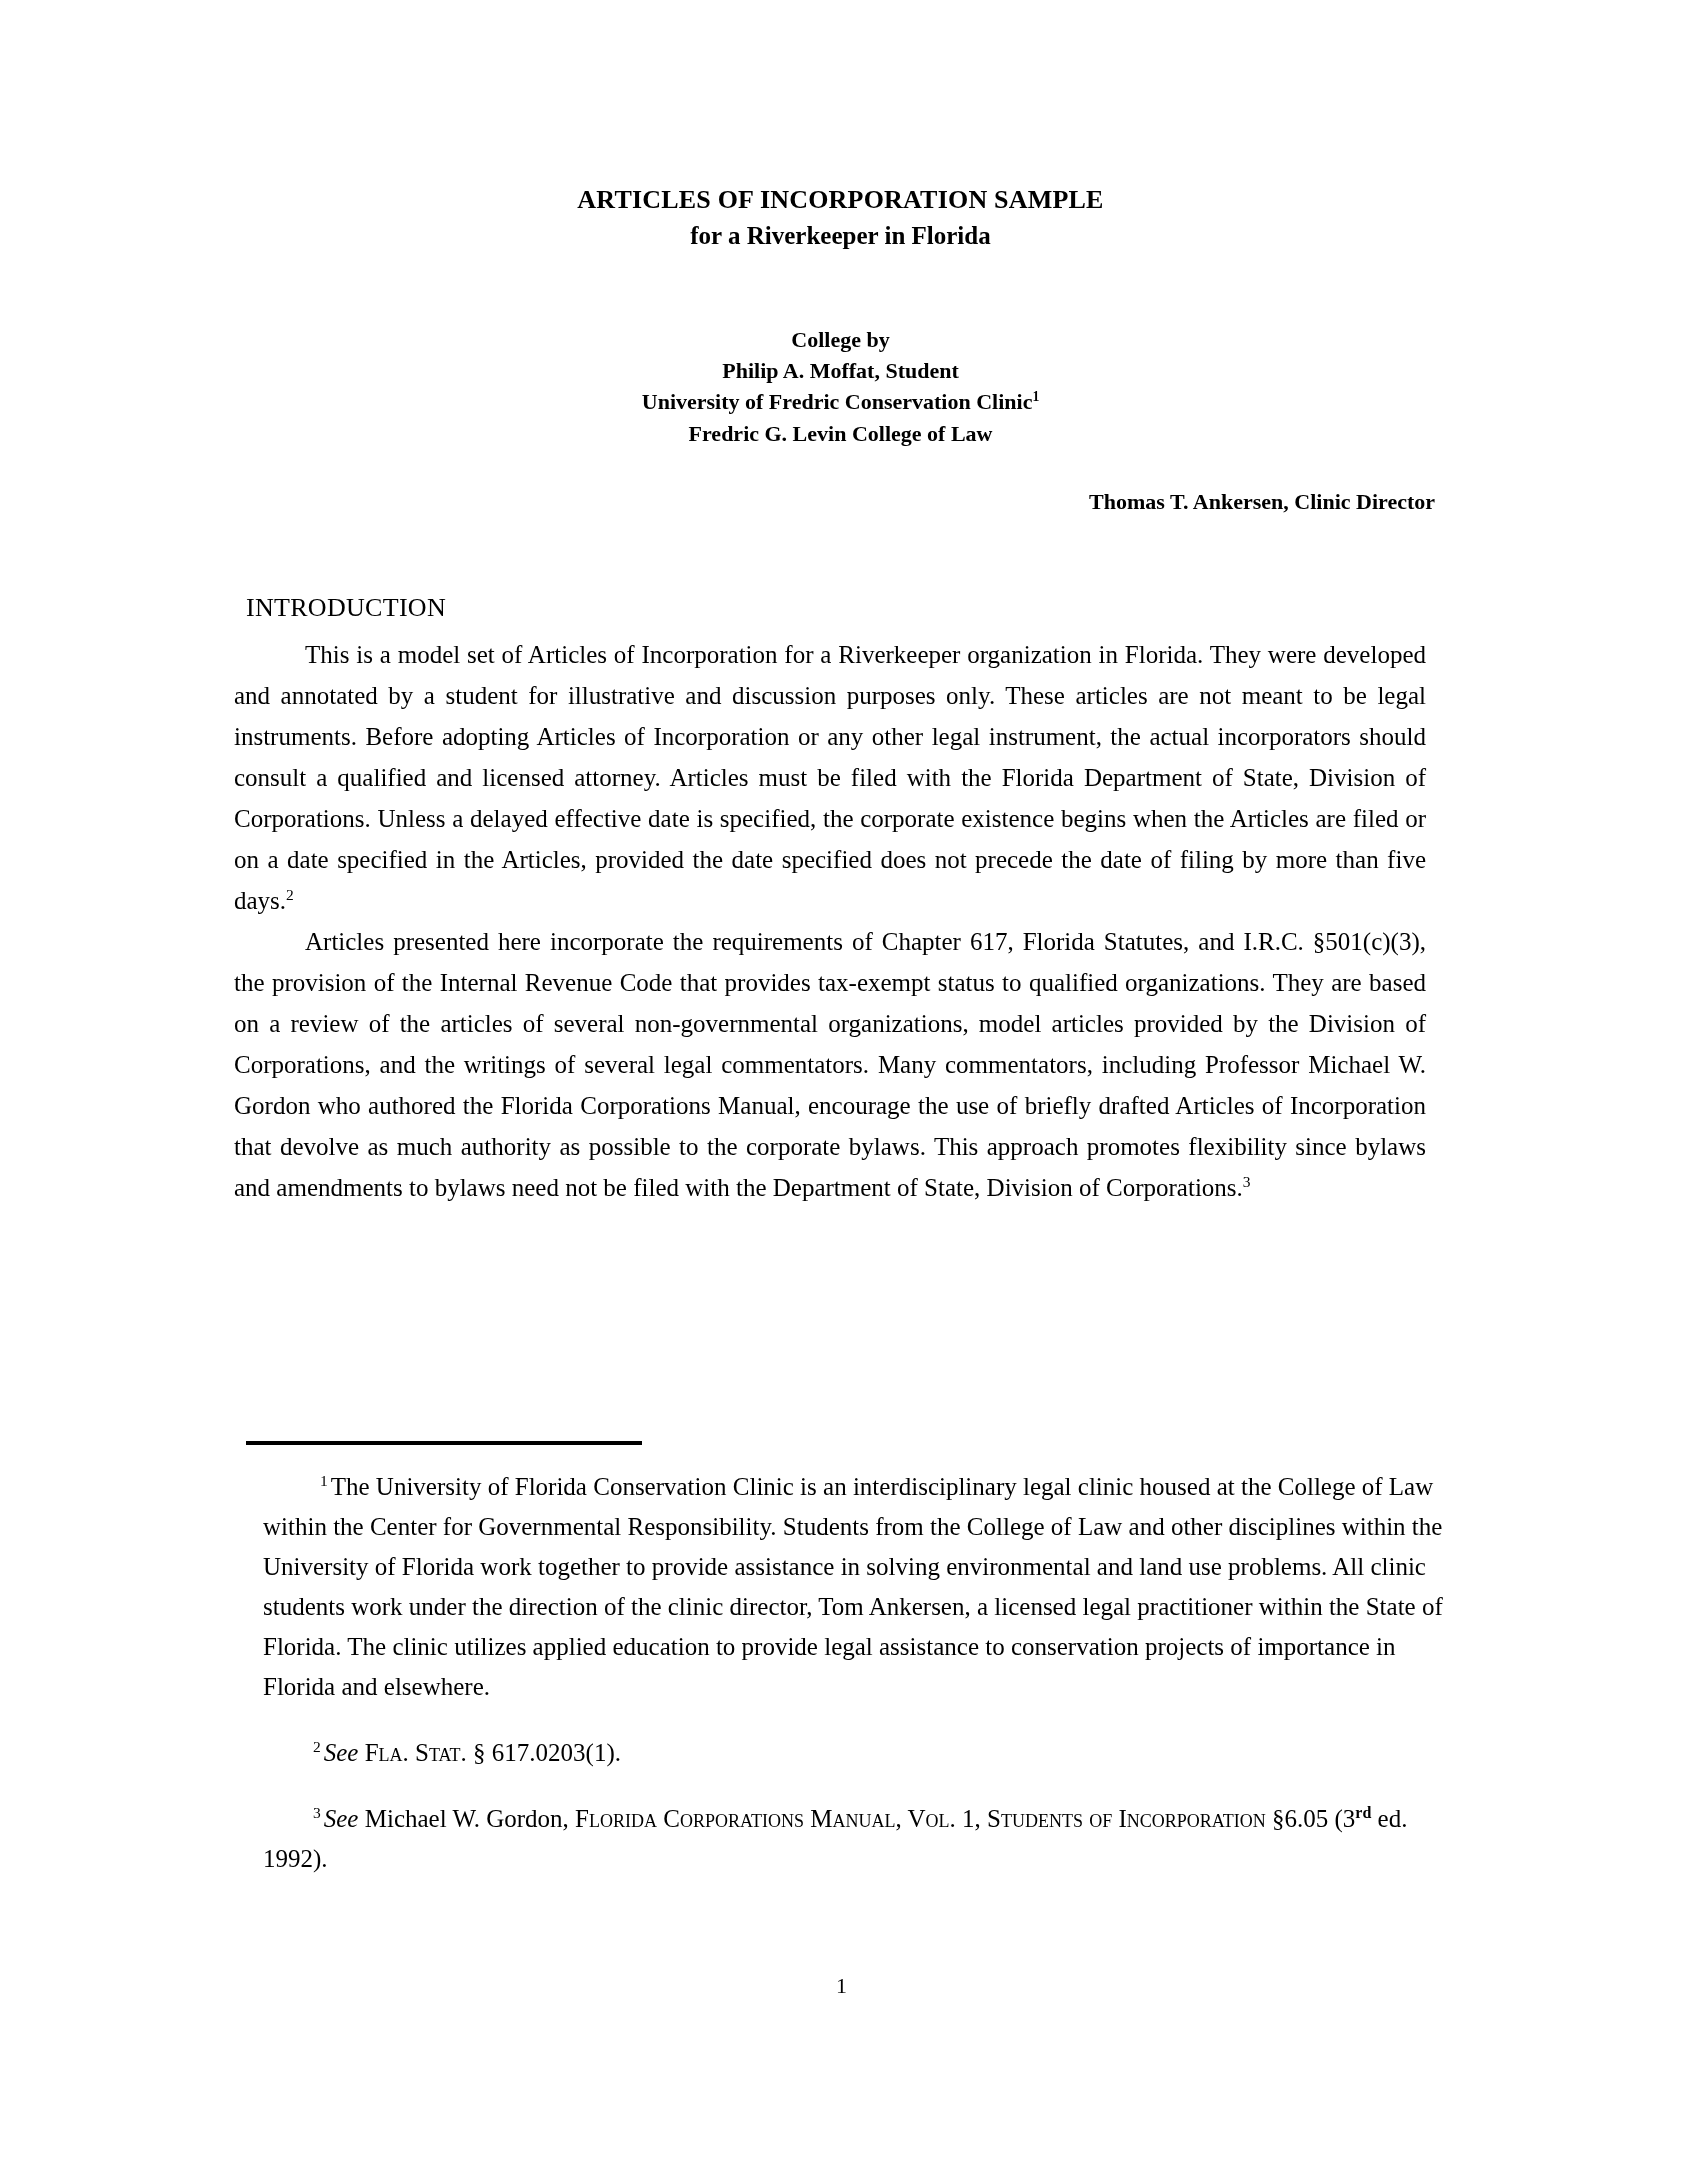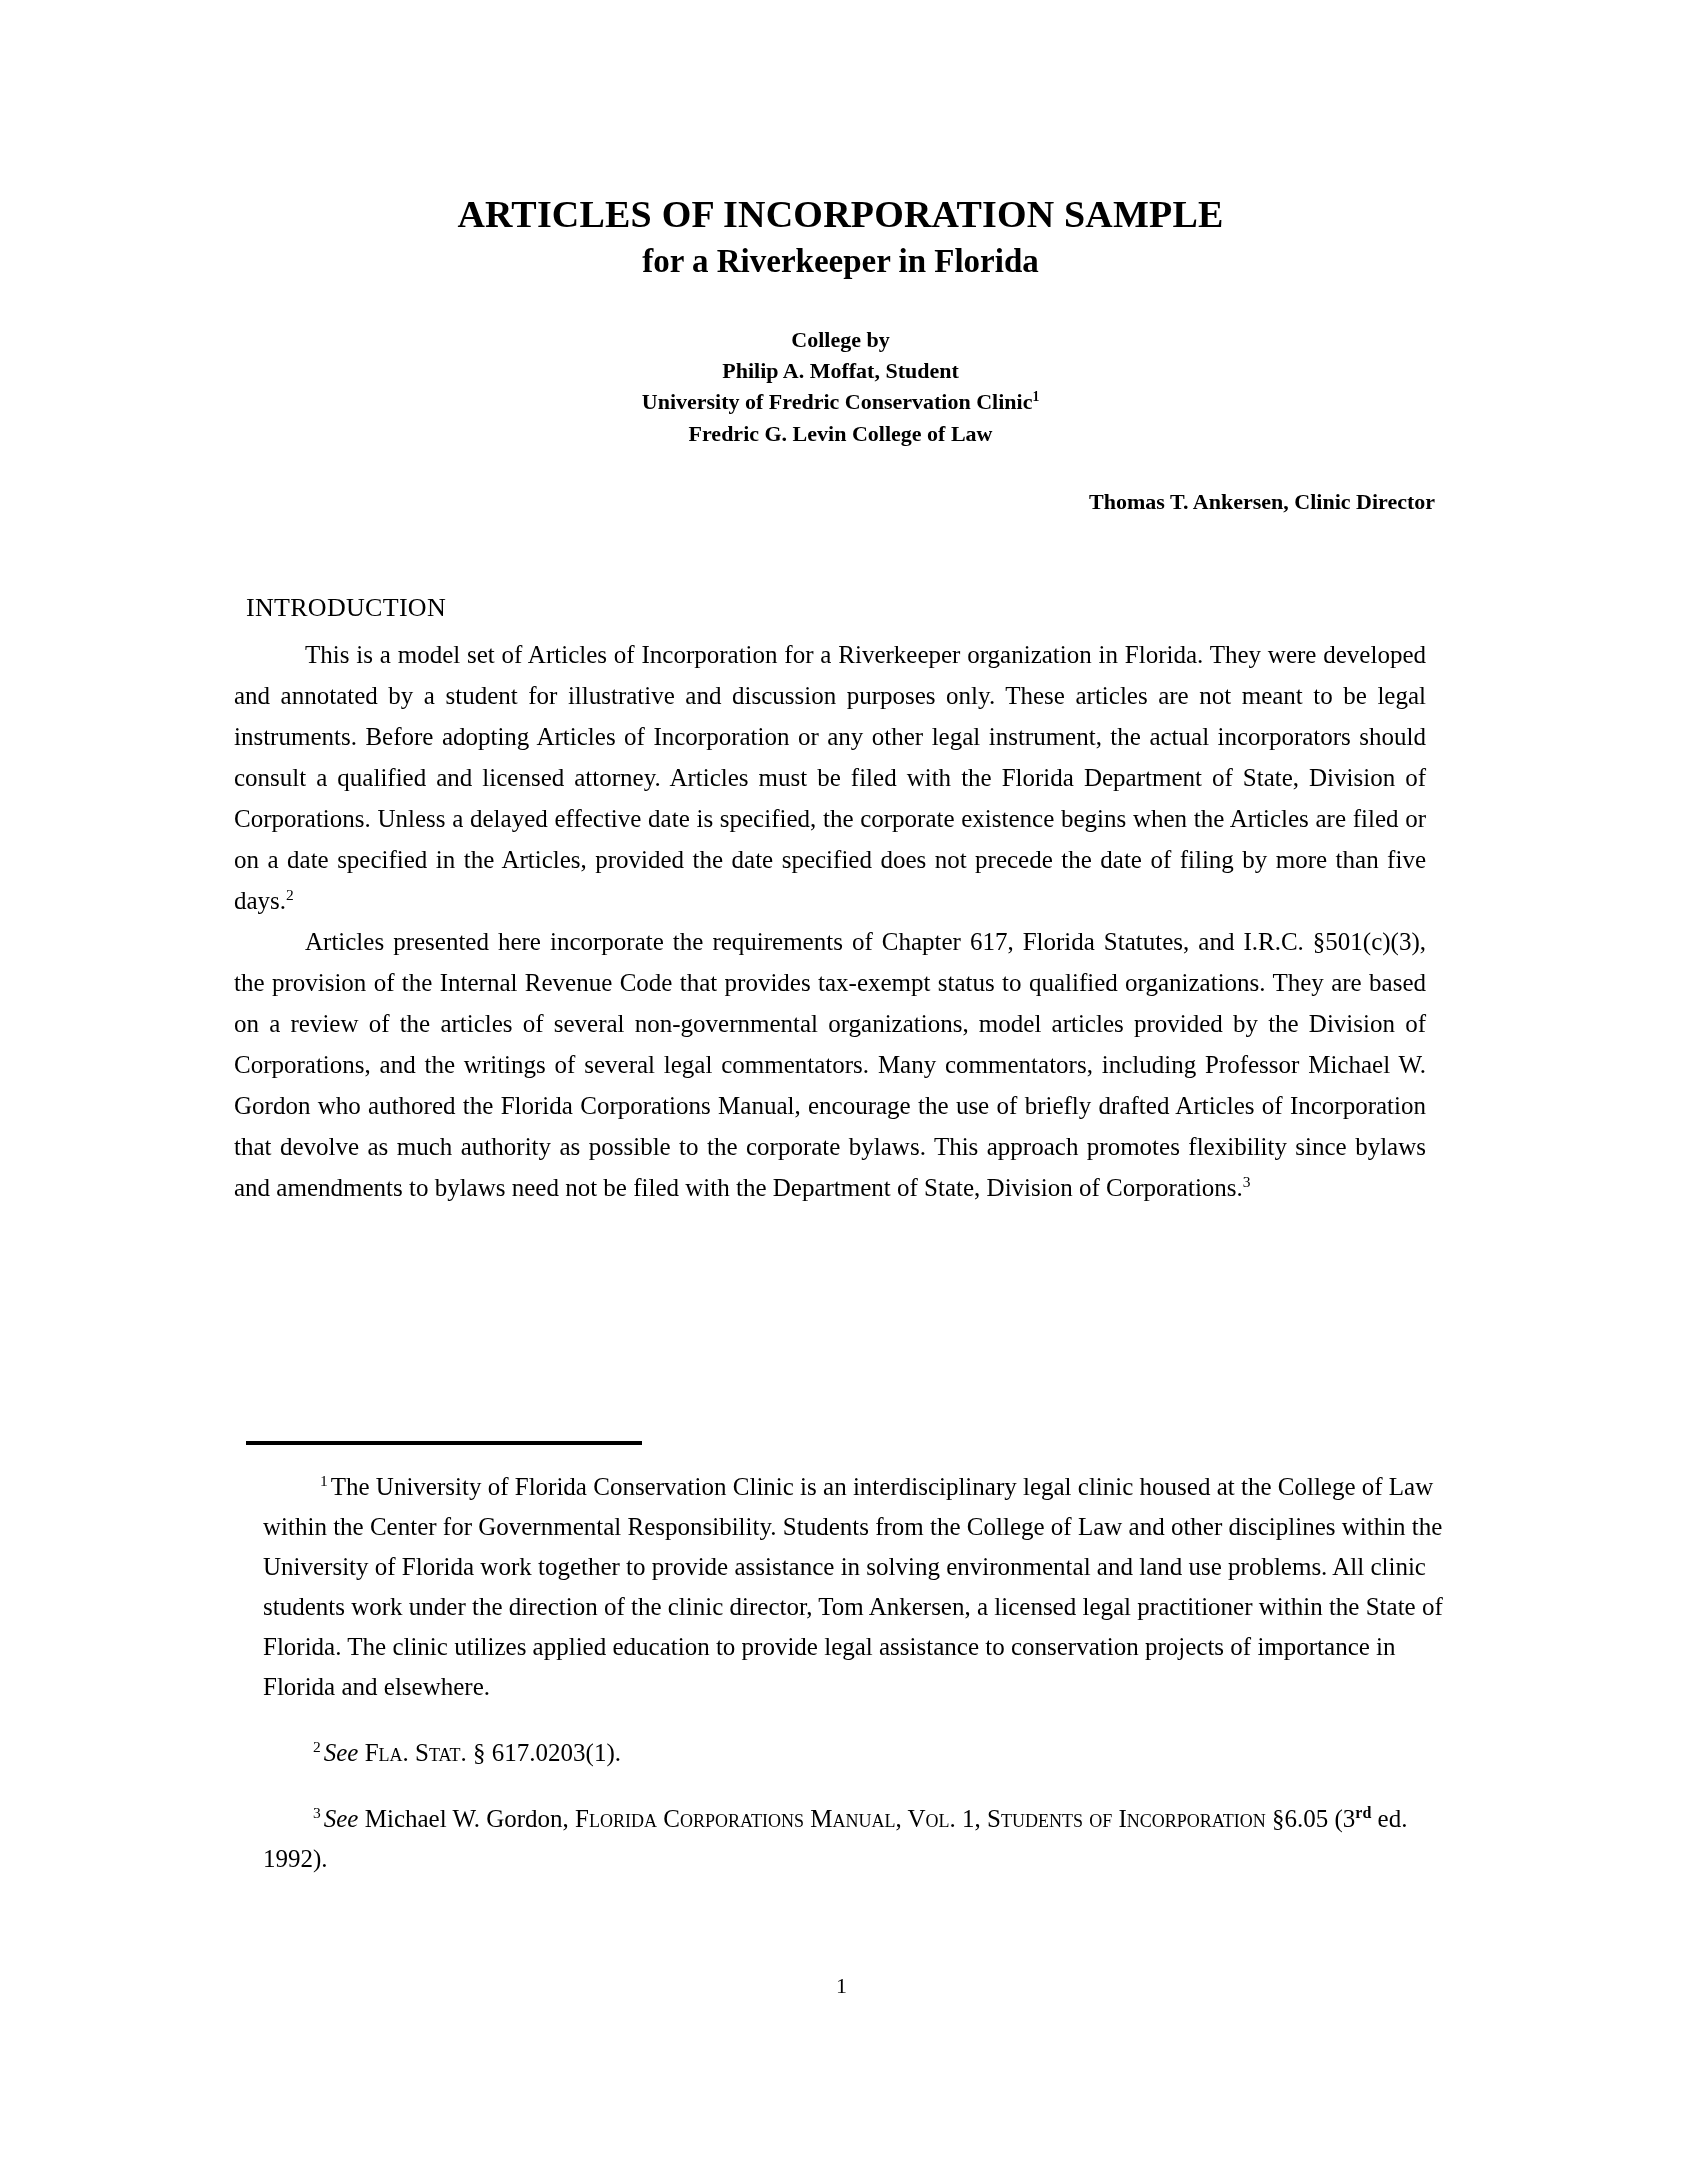--- a/index.html
+++ b/index.html
@@ -20,28 +20,28 @@
 
   
   .title-block {
     position: absolute;
     left: 246px;
     right: 248px;
     top: 186px;
     text-align: center;
   }
   .doc-title {
-    font-size: 38px;
+    font-size: 26px;
     font-weight: bold;
     letter-spacing: 0.2px;
     line-height: 1.08;
-    margin: 8px;
+    margin: 0;
   }
   .doc-subtitle {
-    font-size: 33px;
+    font-size: 25px;
     font-weight: bold;
     line-height: 1.1;
     margin: 8px 0 16px 0;
   }
 
   .prepared-block {
     position: absolute;
     left: 246px;
     right: 248px;
     top: 324px;

